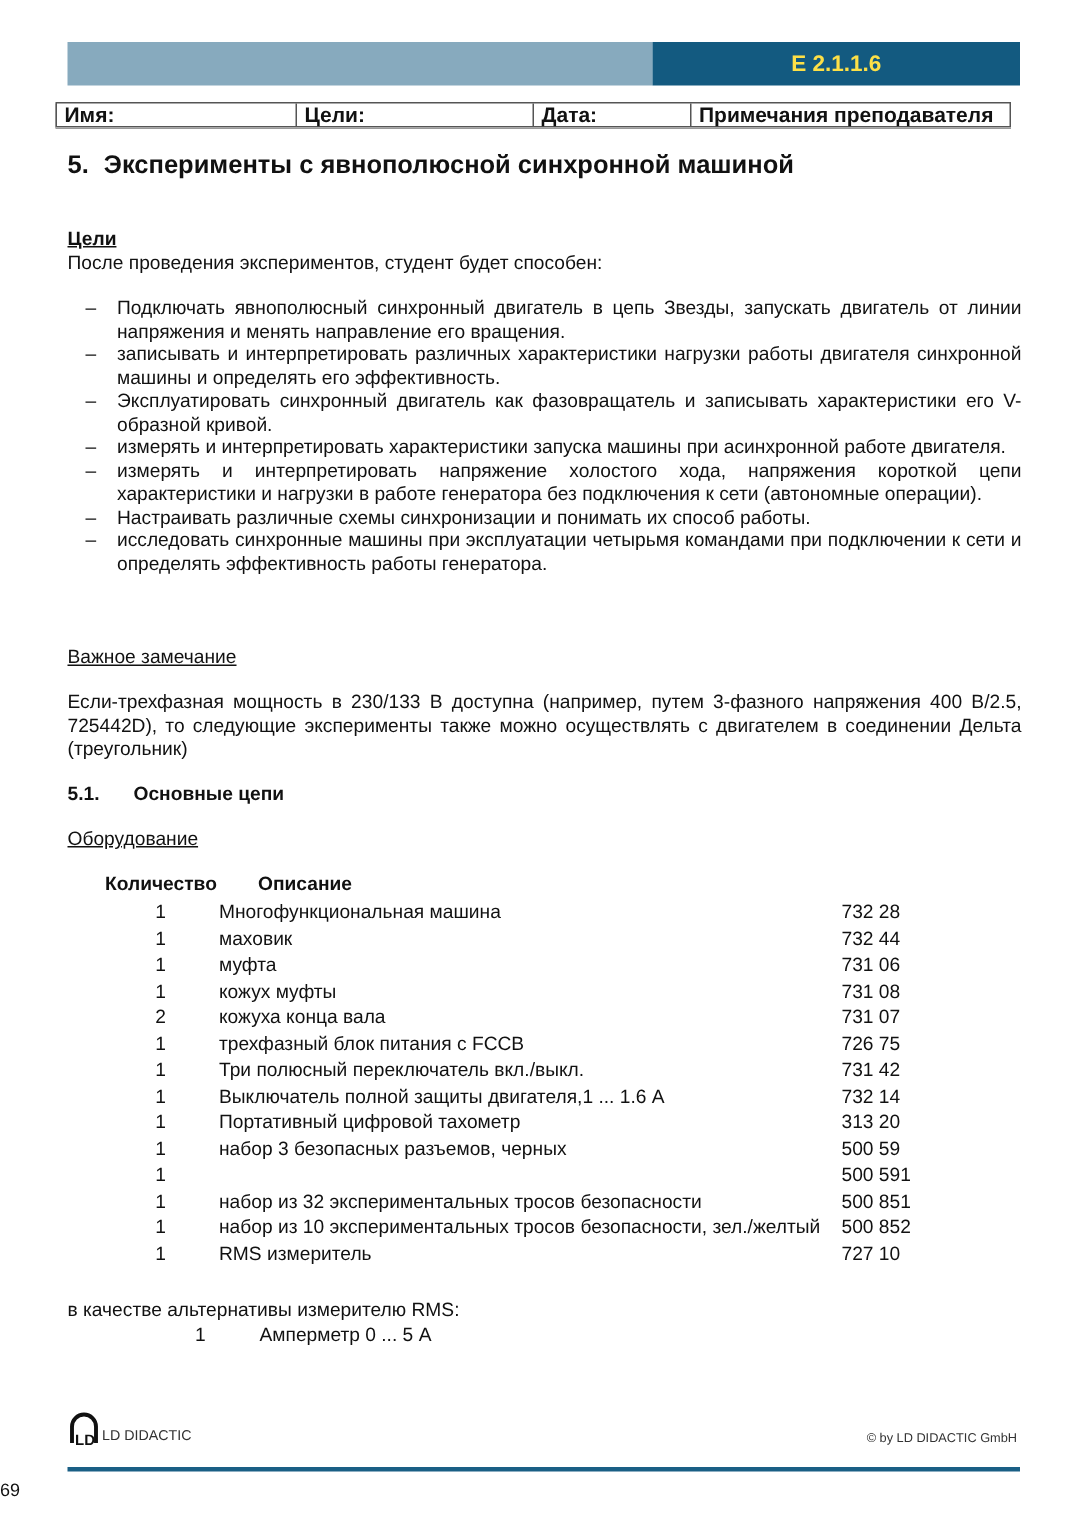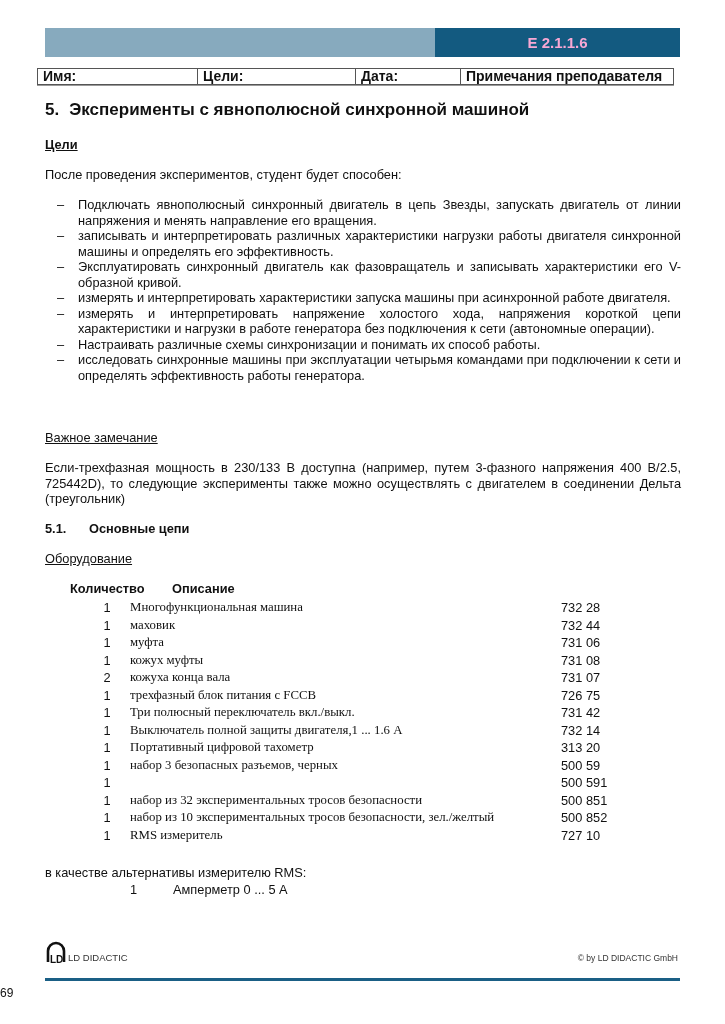--- a/index.html
+++ b/index.html
@@ -2,21 +2,21 @@
 <html><head>
   <meta charset="utf-8">
   <style>
     html, body { margin: 0; padding: 0; background: #ffffff; }
     body {
       width: 725px; height: 1024px; position: relative; overflow: hidden;
       font-family: "Liberation Sans", sans-serif; color: #111;
     }
     .band { position: absolute; left: 45px; top: 28px; width: 635px; height: 29px; display: flex; }
     .band-light { width: 390px; height: 100%; background: #87aabe; }
-    .band-dark { flex: 1; height: 100%; background: #135a80; color: #f9a8d4; font-weight: bold; font-size: 15px;
+    .band-dark { flex: 1; height: 100%; background: #135a80; color: #fde047; font-weight: bold; font-size: 15px;
       display: flex; align-items: center; justify-content: center; }
     .hdr-table { position: absolute; left: 37px; top: 68px; width: 637px; height: 17px;
       border: 1px solid #555; display: flex; box-sizing: border-box; box-shadow: 0 1px 0 #999; }
     .hdr-cell { font-weight: bold; font-size: 14px; line-height: 15px; padding-left: 5px; box-sizing: border-box;
       border-right: 1px solid #555; white-space: nowrap; }
     .hdr-cell:last-child { border-right: none; }
     .c1 { width: 160px; } .c2 { width: 158px; } .c3 { width: 105px; } .c4 { flex: 1; }
     .h1 { position: absolute; left: 45px; top: 100px; font-size: 17px; font-weight: bold; white-space: nowrap; }
     .h1 .num { margin-right: 10px; }
     .ul-title { position: absolute; left: 45px; text-decoration: underline; font-size: 12.8px; }
@@ -26,21 +26,21 @@
     .bullets li { position: relative; padding-left: 21px; font-size: 12.8px; line-height: 15.5px; text-align: justify; }
     .bullets li .dash { position: absolute; left: 0; top: 0; }
     .h2 { position: absolute; left: 45px; top: 521px; font-size: 12.8px; font-weight: bold; white-space: nowrap; }
     .h2 .num { display: inline-block; width: 44px; }
 
     .eq-head { position: absolute; left: 70px; top: 581px; font-weight: bold; font-size: 12.8px; white-space: nowrap; }
     .eq-head span:first-child { display: inline-block; width: 102px; }
     .eq-rows { position: absolute; left: 0; top: 599px; width: 725px; }
     .eq-row { position: relative; height: 17.5px; font-size: 12.8px; line-height: 17.5px; }
     .eq-qty { position: absolute; left: 100px; width: 14px; text-align: center; }
-    .eq-desc { position: absolute; left: 130px; white-space: nowrap; font-family: Liberation Serif, serif; }
+    .eq-desc { position: absolute; left: 146px; white-space: nowrap; }
     .eq-code { position: absolute; left: 561px; white-space: nowrap; }
 
     .alt-label { position: absolute; left: 45px; top: 865px; font-size: 12.8px; }
     .alt-qty { position: absolute; left: 130px; top: 882px; font-size: 12.8px; }
     .alt-desc { position: absolute; left: 173px; top: 882px; font-size: 12.8px; white-space: nowrap; }
 
     .logo { position: absolute; left: 45px; top: 940px; display: flex; align-items: flex-end; }
     .logo-mark { width: 22px; height: 24px; position: relative; }
     .logo-text { font-size: 9.5px; color: #333; margin-left: 1px; margin-bottom: 1px; }
     .copyright { position: absolute; right: 47px; top: 953px; font-size: 8.5px; color: #333; }
@@ -59,21 +59,21 @@
   <div class="hdr-cell c1">Имя:</div>
   <div class="hdr-cell c2">Цели:</div>
   <div class="hdr-cell c3">Дата:</div>
   <div class="hdr-cell c4">Примечания преподавателя</div>
 </div>
 
 <div class="h1">
   <span class="num">5.</span><span>Эксперименты с явнополюсной синхронной машиной</span>
 </div>
 
-<div class="ul-title bold" style="top:137px;">Цели</div>
+<div class="ul-title bold" style="top:151px;">Цели</div>
 <div class="para" style="top:167px;">После проведения экспериментов, студент будет способен:</div>
 
 <ul class="bullets">
   <li><span class="dash">–</span><span>Подключать явнополюсный синхронный двигатель в цепь Звезды, запускать двигатель от линии напряжения и менять направление его вращения.</span></li>
   <li><span class="dash">–</span><span>записывать и интерпретировать различных характеристики нагрузки работы двигателя синхронной машины и определять его эффективность.</span></li>
   <li><span class="dash">–</span><span>Эксплуатировать синхронный двигатель как фазовращатель и записывать характеристики его V-образной кривой.</span></li>
   <li><span class="dash">–</span><span>измерять и интерпретировать характеристики запуска машины при асинхронной работе двигателя.</span></li>
   <li><span class="dash">–</span><span>измерять и интерпретировать напряжение холостого хода, напряжения короткой цепи характеристики и нагрузки в работе генератора без подключения к сети (автономные операции).</span></li>
   <li><span class="dash">–</span><span>Настраивать различные схемы синхронизации и понимать их способ работы.</span></li>
   <li><span class="dash">–</span><span>исследовать синхронные машины при эксплуатации четырьмя командами при подключении к сети и определять эффективность работы генератора.</span></li>

